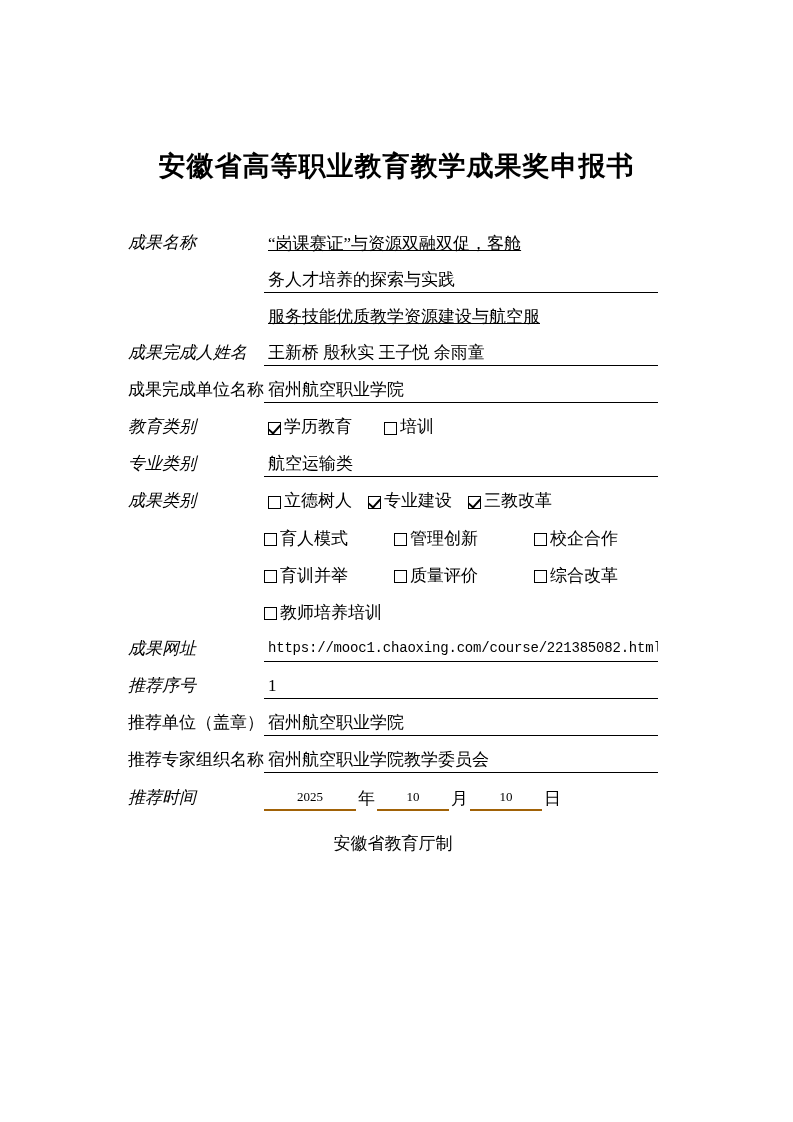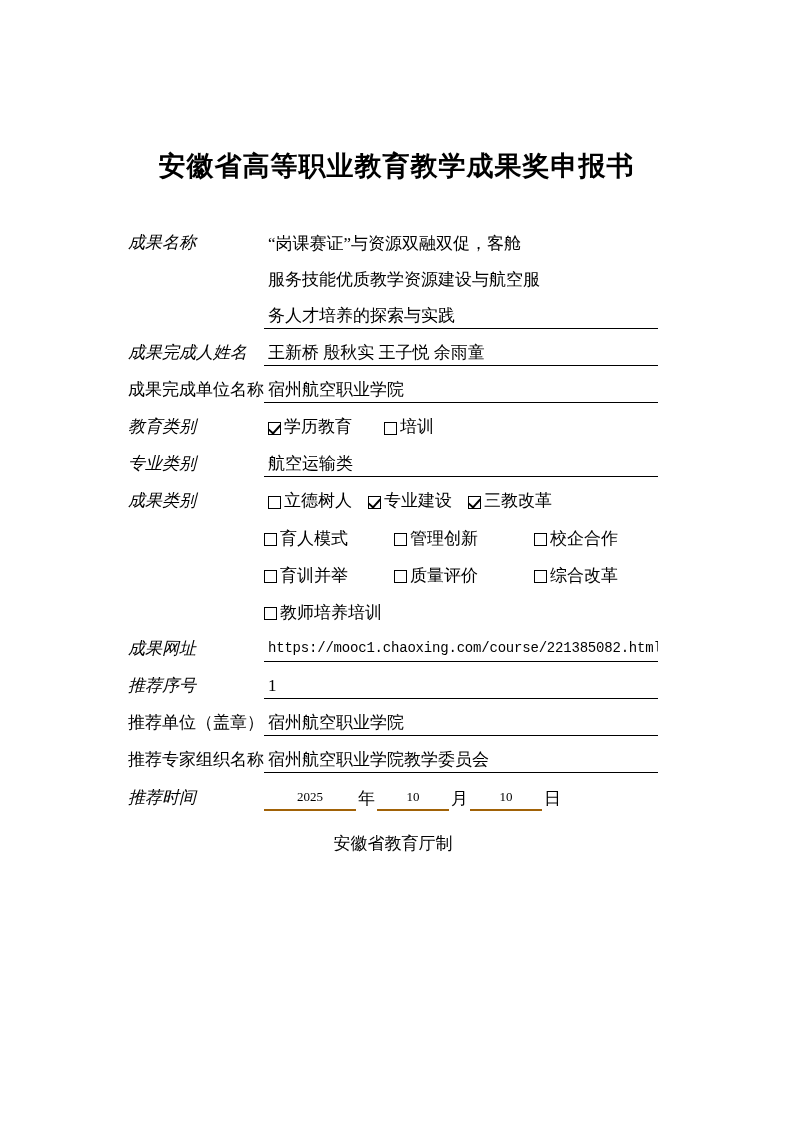--- a/index.html
+++ b/index.html
@@ -63,20 +63,21 @@
     border-bottom: 1px solid #000;
     line-height: 25px;
     height: 25px;
     padding-left: 4px;
     font-size: 17px;
     white-space: nowrap;
     overflow: hidden;
   }
   .value.noline {
     border-bottom: none;
+    text-decoration: underline;
   }
   .value.url {
     font-family: "Liberation Mono", "DejaVu Sans Mono", monospace;
     font-size: 14px;
     letter-spacing: -0.2px;
   }
   .value.checks {
     border-bottom: none;
     display: flex;
     align-items: center;
@@ -160,24 +161,24 @@
 
   <div class="doc-title">安徽省高等职业教育教学成果奖申报书</div>
 
   <div class="form">
 
     <div class="row">
       <span class="label spread w8">成果名称</span>
       <span class="value noline">“岗课赛证”与资源双融双促，客舱</span>
     </div>
     <div class="cont-line">
+      <span class="value">务人才培养的探索与实践</span>
+    </div>
+    <div class="cont-line">
       <span class="value noline">服务技能优质教学资源建设与航空服</span>
-    </div>
-    <div class="cont-line">
-      <span class="value">务人才培养的探索与实践</span>
     </div>
 
     <div class="row">
       <span class="label spread w8">成果完成人姓名</span>
       <span class="value">王新桥 殷秋实 王子悦 余雨童</span>
     </div>
 
     <div class="row">
       <span class="label nat">成果完成单位名称</span>
       <span class="value">宿州航空职业学院</span>

